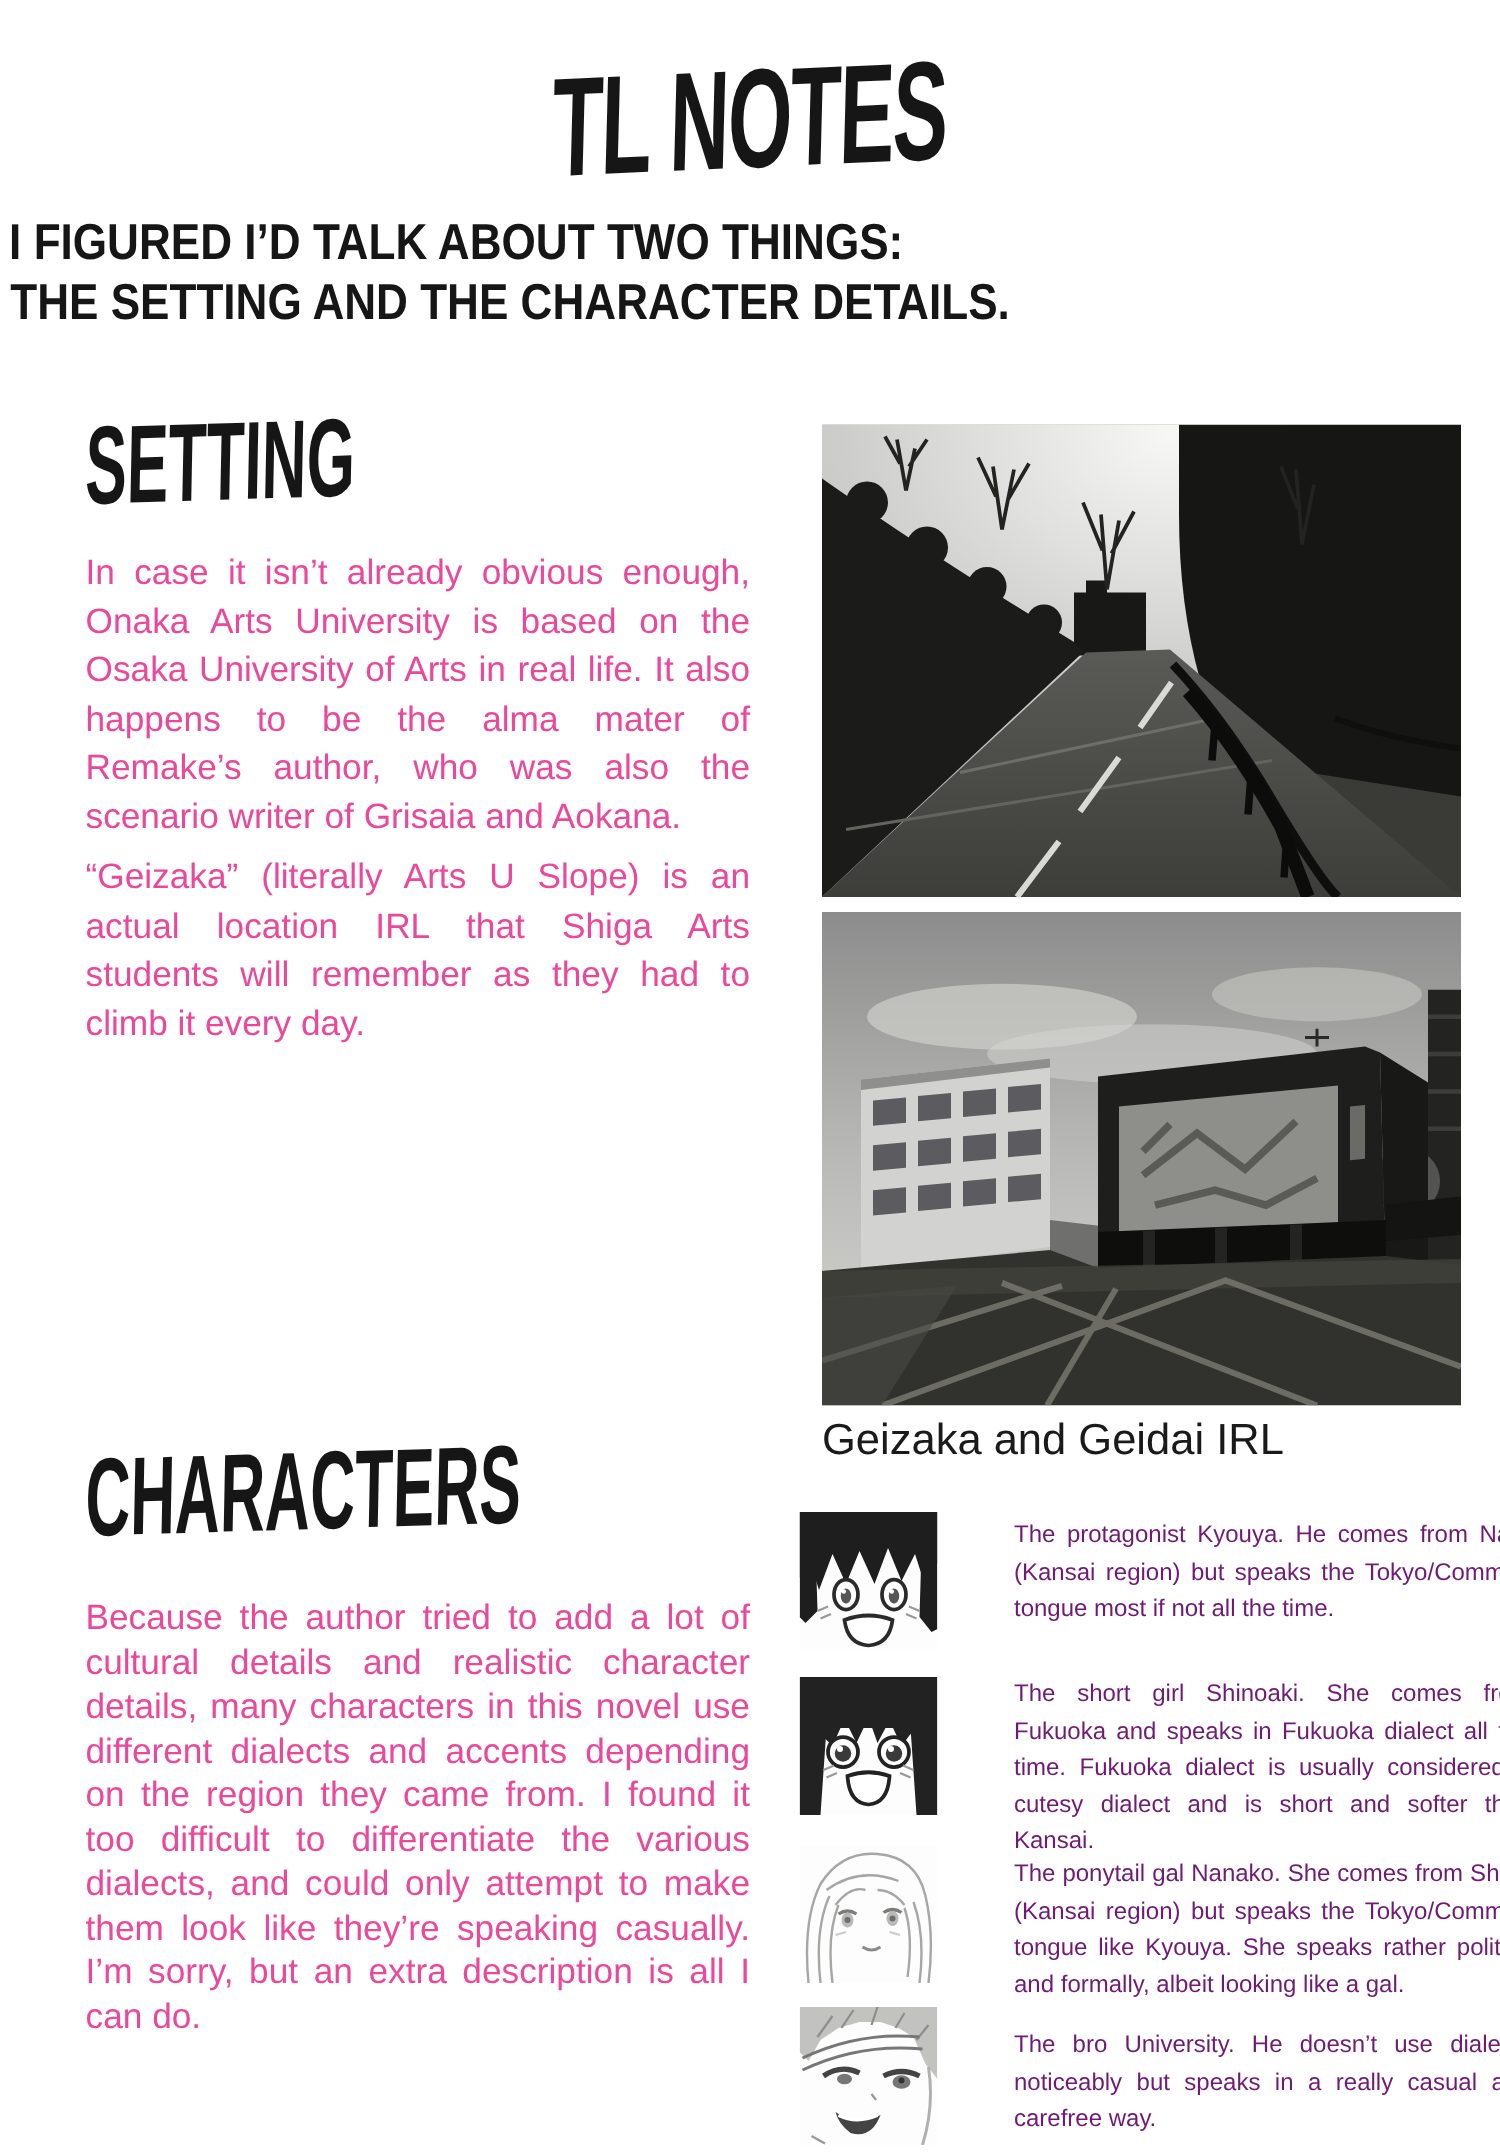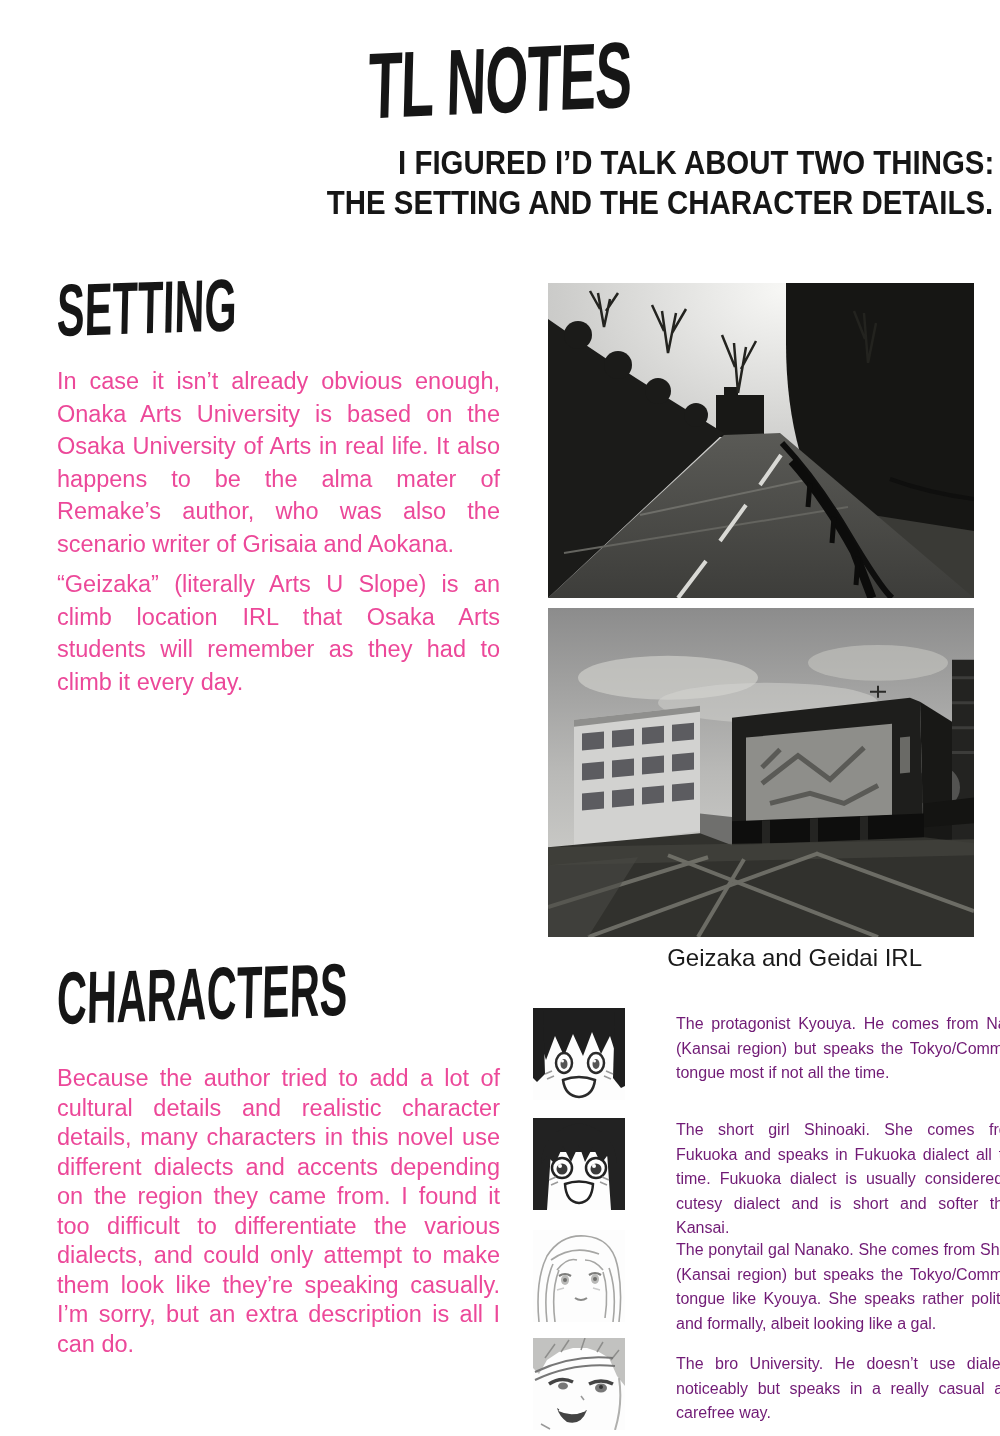--- a/index.html
+++ b/index.html
@@ -12,21 +12,21 @@
   
   .page-title{
     left:0;right:0;top:34px;text-align:center;font-weight:bold;
     font-size:92px;line-height:92px;letter-spacing:-2px;white-space:nowrap;
   }
   .page-title .stretch{
     display:inline-block;transform:scale(0.60,1.02) skewX(-4deg) rotate(-1.5deg);
     transform-origin:center;
   }
   .page-subtitle{
-    left:0;right:0;top:140px;text-align:right;font-weight:bold;
+    left:0;right:0;top:140px;text-align:left;font-weight:bold;
     font-size:30px;line-height:40px;
   }
   .page-subtitle .stretch{display:inline-block;transform:scale(0.98,1.12);transform-origin:center top;}
   
   .section-heading{
     font-weight:bold;font-size:74px;line-height:62px;white-space:nowrap;
     transform-origin:left center;
   }
   .heading-setting{left:57px;top:280px;transform:scale(0.56,1.0) skewX(-3deg) rotate(-1deg);}
   .heading-characters{left:57px;top:968px;transform:scale(0.56,1.0) skewX(-3deg) rotate(-1deg);}
@@ -37,22 +37,22 @@
     margin:0 0 8px 0;color:#ec4899;
   }
   .characters-paragraph{left:57px;top:1048px;width:443px;margin-top:16px;}
   .characters-paragraph .body-text{line-height:29.5px;}
   
   .photo{overflow:hidden;background:#bbb;}
   .photo svg{display:block;width:100%;height:100%;}
   .photo-1{left:548px;top:283px;width:426px;height:315px;}
   .photo-2{left:548px;top:608px;width:426px;height:329px;}
   .photo-caption{
-    left:532px;top:944px;width:390px;text-align:right;
-    font-size:24px;font-weight:normal;color:#1a1a1a;
+    left:548px;top:944px;width:390px;text-align:left;
+    font-size:29px;font-weight:normal;color:#1a1a1a;
   }
   
   .char-portrait{width:92px;height:92px;left:533px;overflow:hidden;}
   .char-portrait svg{display:block;width:100%;height:100%;}
   .char-text{
     left:676px;width:345px;font-size:16px;line-height:24.5px;
     text-align:justify;color:#701a75;
   }
 </style>
 </head>
@@ -63,21 +63,21 @@
 </div>
 <div class="abs page-subtitle">
   <div><span class="stretch">I FIGURED I’D TALK ABOUT TWO THINGS:</span></div>
   <div><span class="stretch">THE SETTING AND THE CHARACTER DETAILS.</span></div>
 </div>
 
 <div class="abs section-heading heading-setting">SETTING</div>
 
 <div class="abs setting-paragraphs">
   <p class="body-text">In case it isn’t already obvious enough, Onaka Arts University is based on the Osaka University of Arts in real life. It also happens to be the alma mater of Remake’s author, who was also the scenario writer of Grisaia and Aokana.</p>
-  <p class="body-text">“Geizaka” (literally Arts U Slope) is an climb location IRL that Osaka Arts students will remember as they had to climb it every day.</p>
+  <p class="body-text">“Geizaka” (literally Arts U Slope) is an actual location IRL that Shiga Arts students will remember as they had to climb it every day.</p>
 </div>
 
 <div class="abs photo photo-1">
   <svg viewBox="0 0 426 315" preserveAspectRatio="none">
     <defs>
       <radialGradient id="sky1" cx="0.55" cy="0.02" r="1.15">
         <stop offset="0" stop-color="#f7f7f5"></stop>
         <stop offset="0.45" stop-color="#cdcdcb"></stop>
         <stop offset="1" stop-color="#a6a6a4"></stop>
       </radialGradient>

